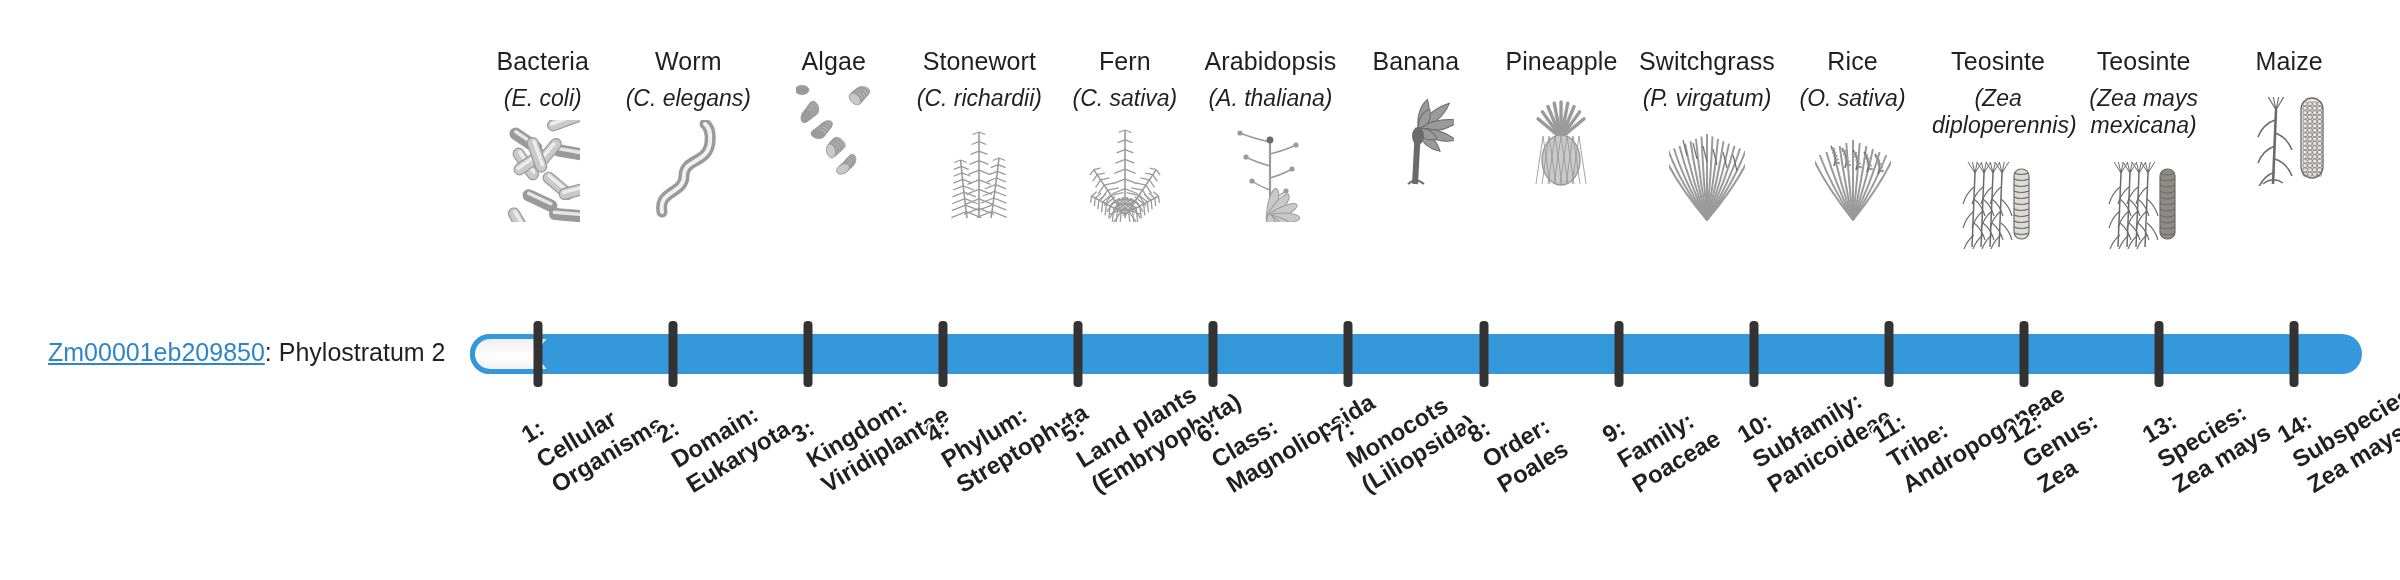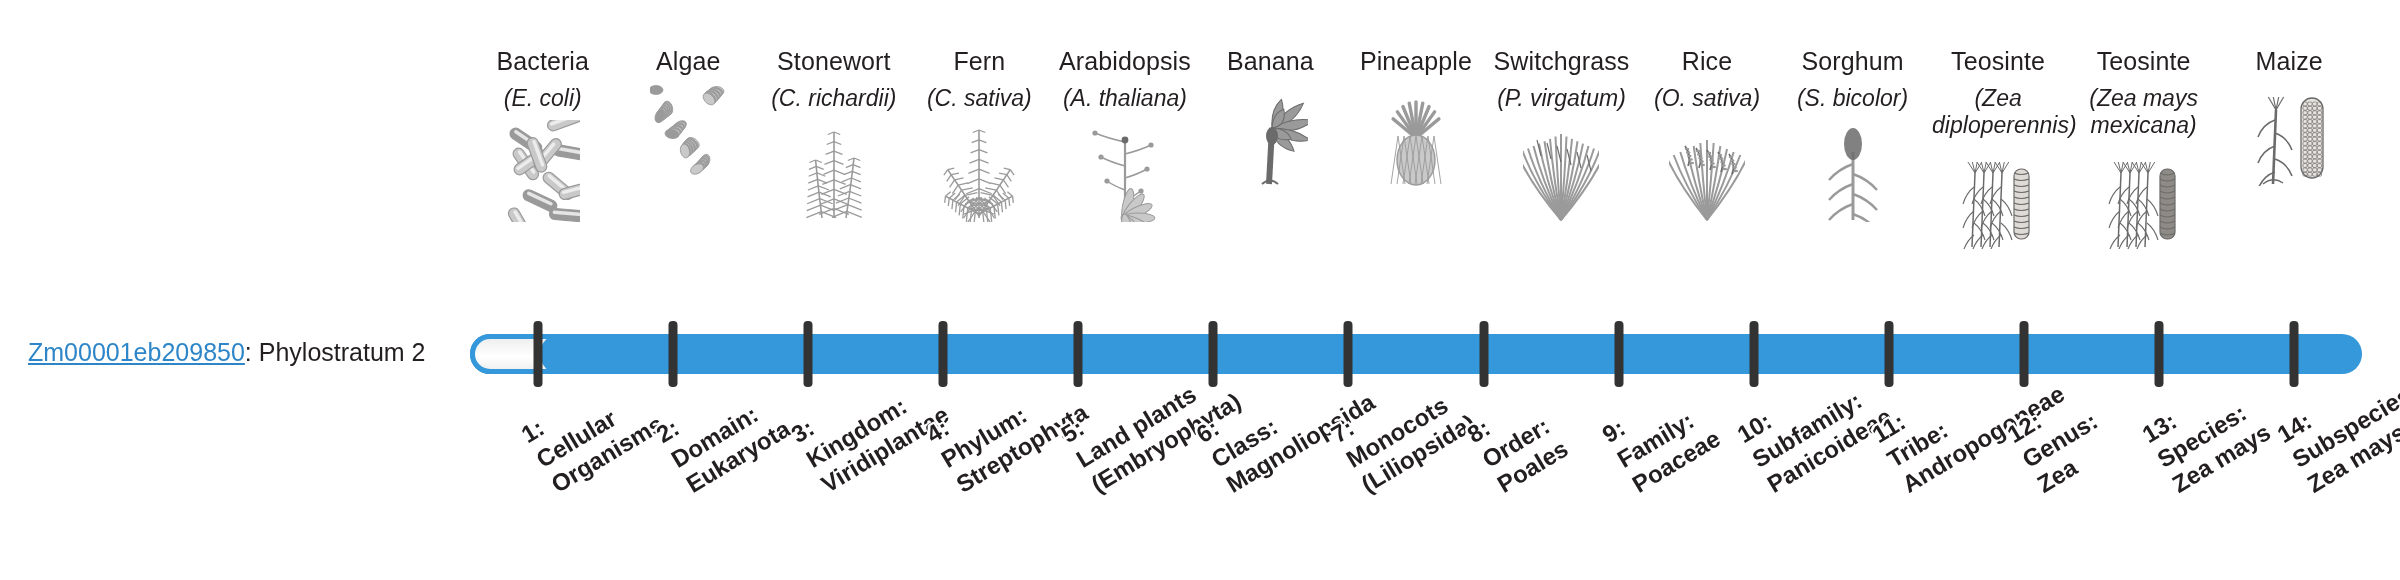--- a/index.html
+++ b/index.html
@@ -57,21 +57,21 @@
     width: 136px;
     display: flex;
     align-items: flex-end;
     justify-content: center;
   }
   .species-art svg { display: block; }
 
   
   .gene-label {
     position: absolute;
-    left: 28px;
+    left: 48px;
     top: 337px;
     font-size: 25px;
     line-height: 30px;
     white-space: nowrap;
     color: #231f20;
   }
   .gene-link {
     color: #2e86c8;
     text-decoration: underline;
     text-underline-offset: 2px;
@@ -204,20 +204,30 @@
               <rect x="3" y="2" width="28" height="3.5" rx="1.75" fill="#f2f2f2" opacity="0.85"></rect>
             </g>
             <g transform="translate(26,44) rotate(-50)">
               <rect x="0" y="0" width="36" height="11" rx="5.5" fill="#c9c9c9" stroke="#9a9a9a" stroke-width="1.2"></rect>
               <rect x="3" y="2" width="28" height="3.5" rx="1.75" fill="#f2f2f2" opacity="0.85"></rect>
             </g>
             <g transform="translate(30,16) rotate(70)">
               <rect x="0" y="0" width="36" height="11" rx="5.5" fill="#c9c9c9" stroke="#9a9a9a" stroke-width="1.2"></rect>
               <rect x="3" y="2" width="28" height="3.5" rx="1.75" fill="#f2f2f2" opacity="0.85"></rect>
             </g>
+          </svg>
+        </div>
+      </div>
+      <div class="species-col">
+        <div class="species-common">Worm</div>
+        <div class="species-latin">(C. elegans)</div>
+        <div class="species-art">
+          <svg width="76" height="102" viewBox="0 0 76 102">
+            <path d="M12 92 C 8 70, 34 74, 34 56 C 34 38, 58 44, 60 22 C 61 12, 58 6, 55 4" fill="none" stroke="#9a9a9a" stroke-width="11" stroke-linecap="round"></path>
+            <path d="M12 92 C 8 70, 34 74, 34 56 C 34 38, 58 44, 60 22 C 61 12, 58 6, 55 4" fill="none" stroke="#f0f0f0" stroke-width="4" stroke-linecap="round"></path>
           </svg>
         </div>
       </div>
       <div class="species-col">
         <div class="species-common">Algae</div>
         <div class="species-art">
           <svg width="76" height="102" viewBox="0 0 76 102">
             <ellipse cx="6" cy="6" rx="7" ry="4.5" transform="rotate(0 6 6)" fill="#9a9a9a" stroke="#9a9a9a" stroke-width="0.8"></ellipse>
             <ellipse cx="43" cy="59" rx="7" ry="4.5" transform="rotate(37 43 59)" fill="#c9c9c9" stroke="#9a9a9a" stroke-width="0.8"></ellipse>
             <ellipse cx="18" cy="24" rx="7" ry="4.5" transform="rotate(74 18 24)" fill="#9a9a9a" stroke="#9a9a9a" stroke-width="0.8"></ellipse>
@@ -606,36 +616,20 @@
             <ellipse cx="52.2" cy="38.5" rx="2.3" ry="1.3" fill="#9a9a9a"></ellipse>
             <ellipse cx="53.4" cy="42" rx="2.3" ry="1.3" fill="#9a9a9a"></ellipse>
             <ellipse cx="54.6" cy="45.5" rx="2.3" ry="1.3" fill="#9a9a9a"></ellipse>
             <ellipse cx="55.8" cy="49" rx="2.3" ry="1.3" fill="#9a9a9a"></ellipse>
             <path d="M60 34 q 7 10 3 20" stroke="#6b6b6b" stroke-width="1.6" fill="none"></path>
             <ellipse cx="62" cy="37" rx="2.3" ry="1.3" fill="#9a9a9a"></ellipse>
             <ellipse cx="63.2" cy="40.5" rx="2.3" ry="1.3" fill="#9a9a9a"></ellipse>
             <ellipse cx="64.4" cy="44" rx="2.3" ry="1.3" fill="#9a9a9a"></ellipse>
             <ellipse cx="65.6" cy="47.5" rx="2.3" ry="1.3" fill="#9a9a9a"></ellipse>
             <ellipse cx="66.8" cy="51" rx="2.3" ry="1.3" fill="#9a9a9a"></ellipse>
-          </svg>
-        </div>
-      </div>
-      <div class="species-col">
-        <div class="species-common">Sorghum</div>
-        <div class="species-latin">(S. bicolor)</div>
-        <div class="species-art">
-          <svg width="76" height="102" viewBox="0 0 76 102">
-            <path d="M38 100 L38 32" stroke="#9a9a9a" stroke-width="3" fill="none"></path>
-            <path d="M38 44 q -14.399999999999999 5 -24 16" stroke="#9a9a9a" stroke-width="2.4" fill="none"></path>
-            <path d="M38 54 q 14.399999999999999 5 24 16" stroke="#9a9a9a" stroke-width="2.4" fill="none"></path>
-            <path d="M38 64 q -14.399999999999999 5 -24 16" stroke="#9a9a9a" stroke-width="2.4" fill="none"></path>
-            <path d="M38 74 q 14.399999999999999 5 24 16" stroke="#9a9a9a" stroke-width="2.4" fill="none"></path>
-            <path d="M38 84 q -14.399999999999999 5 -24 16" stroke="#9a9a9a" stroke-width="2.4" fill="none"></path>
-            <path d="M38 94 q 14.399999999999999 5 24 16" stroke="#9a9a9a" stroke-width="2.4" fill="none"></path>
-            <ellipse cx="38" cy="24" rx="9" ry="16" fill="#6b6b6b" opacity="0.85"></ellipse>
           </svg>
         </div>
       </div>
       <div class="species-col">
         <div class="species-common">Teosinte</div>
         <div class="species-latin">(Zea diploperennis)</div>
         <div class="species-art">
           <svg width="76" height="102" viewBox="0 0 76 102">
             <path d="M12 100 L15 26" stroke="#6b6b6b" stroke-width="1.5" fill="none"></path>
             <path d="M14 40 q -7.699999999999999 6 -11 17" stroke="#6b6b6b" stroke-width="1.1" fill="none"></path>

